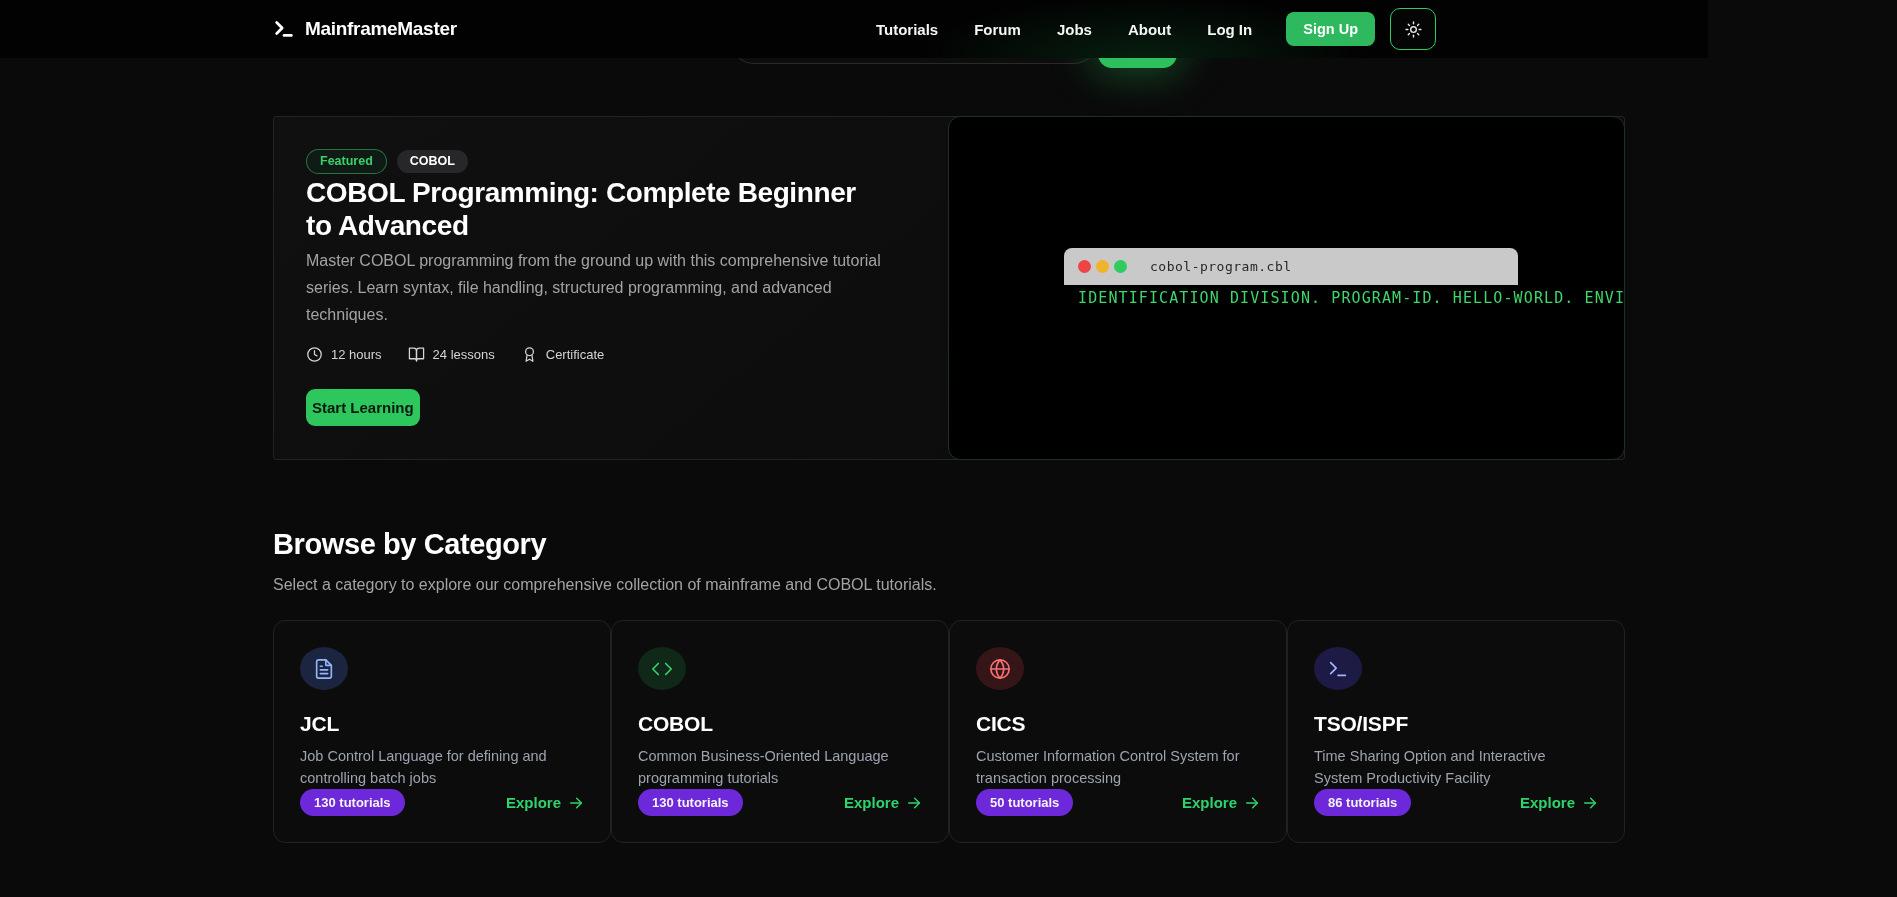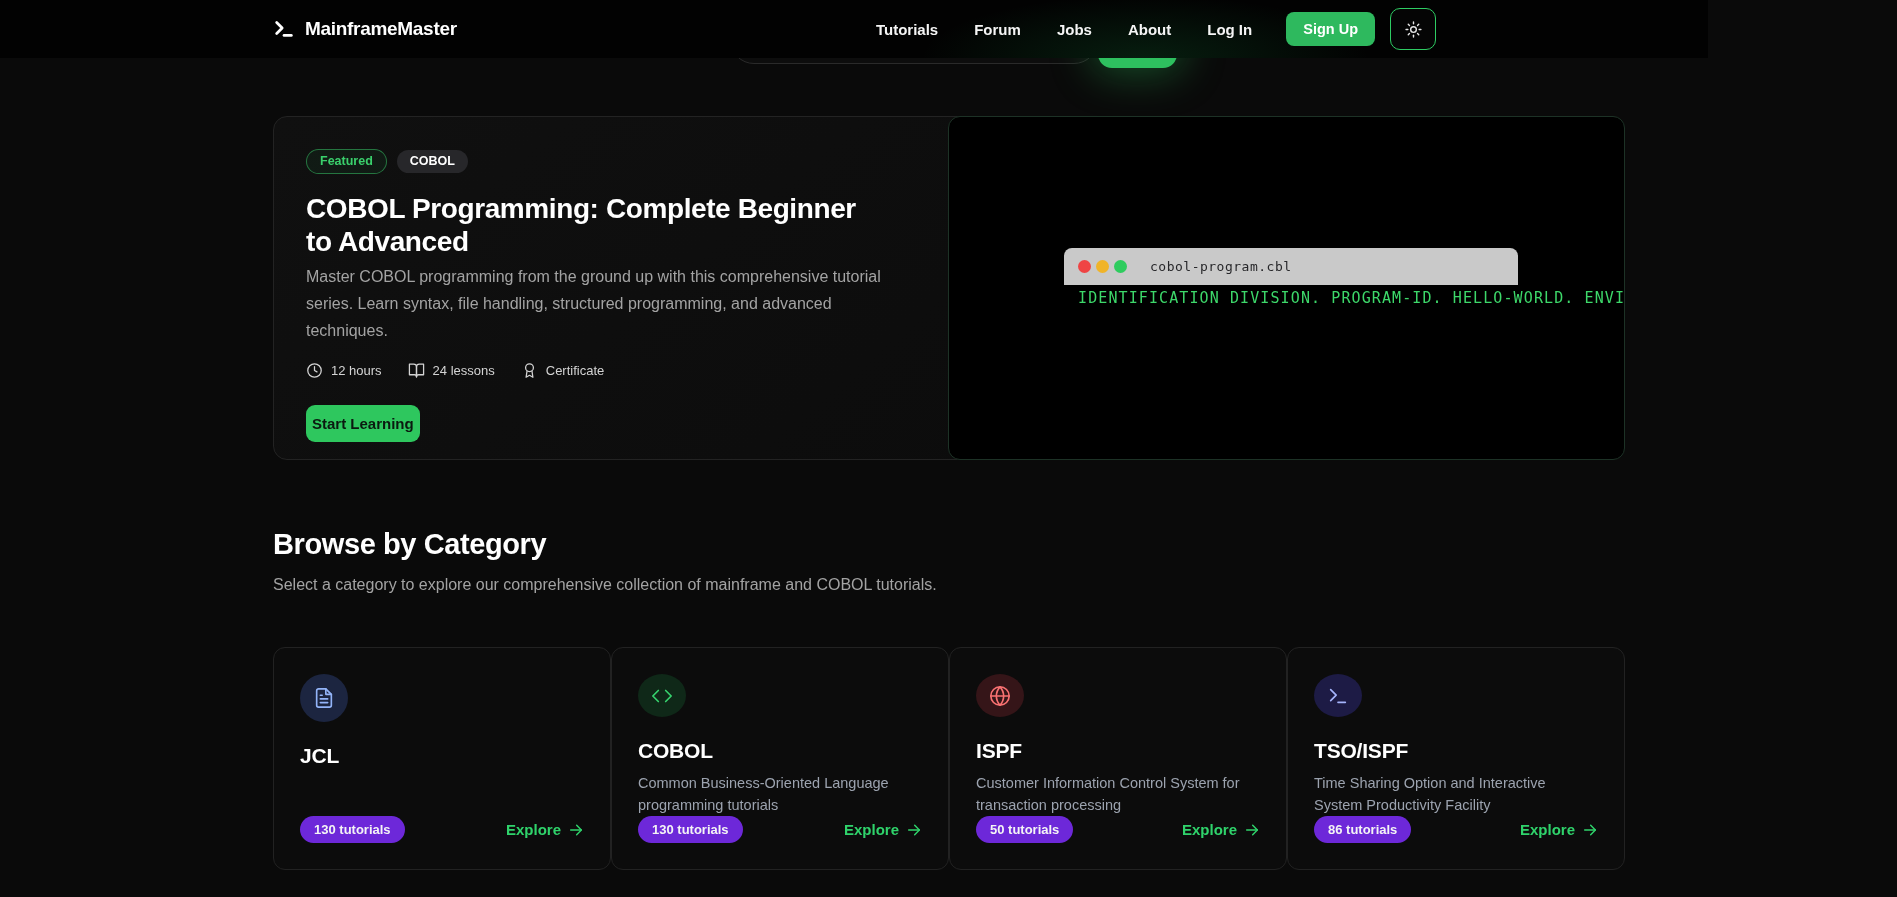--- a/index.html
+++ b/index.html
@@ -29,28 +29,28 @@
             border:none; border-radius:8px; padding:9px 17px; cursor:pointer;
             font-family:inherit; }
   .theme-toggle { margin-left:15px; width:46px; height:42px; border-radius:10px;
                   background:#050505; border:1px solid #2ecc63; display:flex;
                   align-items:center; justify-content:center; cursor:pointer; color:#e5e5e5; }
 
   
   .container { position:absolute; left:273px; top:116px; width:1352px; z-index:2; }
 
   
-  .hero-card { display:flex; height:344px; border:1px solid #232323; border-radius:14px;
+  .hero-card { display:flex; height:344px; border:1px solid #232323; border-radius:3px;
                background:linear-gradient(140deg,#101010,#0a0a0a); }
   .hero-left { flex:1 1 auto; padding:32px; }
   .badges { display:flex; gap:10px; align-items:center; }
   .badge { font-size:12.5px; font-weight:700; padding:4px 13px; border-radius:999px; line-height:15px; }
   .badge-featured { color:#3ad06c; border:1px solid rgba(58,208,108,.5); background:rgba(34,197,94,.06); }
   .badge-topic { color:#ffffff; background:#27272a; }
-  .hero-title { margin-top:18px; font-size:28px; line-height:33px; font-weight:800;
+  .hero-title { margin-top:2px; font-size:28px; line-height:33px; font-weight:800;
                 letter-spacing:-.4px; color:#ffffff; max-width:560px; }
   .hero-desc { margin-top:5px; font-size:16px; line-height:27px; color:#a3a3a3; max-width:615px; }
   .meta-row { margin-top:18px; display:flex; align-items:center; gap:26px; }
   .meta-item { display:flex; align-items:center; gap:8px; font-size:13px; color:#d4d4d4; }
   .meta-item svg { color:#d4d4d4; }
   .cta { margin-top:26px; background:#2ec75e; color:#0b1a10; border:none; border-radius:9px;
          padding:10px 6px; font-size:15px; font-weight:600; cursor:pointer; font-family:inherit; }
 
   
   .hero-right { position:relative; width:677px; flex:0 0 677px; margin:-1px -1px -1px 18px;
@@ -66,21 +66,21 @@
                    font-size:13px; letter-spacing:.5px; color:#27272a; }
   .code-line { position:absolute; left:129px; top:172px; white-space:nowrap;
                font-family:"DejaVu Sans Mono","Liberation Mono",monospace;
                font-size:15px; letter-spacing:1.1px; color:#3dd86a; }
 
   
   .browse-heading { margin-top:68px; font-size:29px; font-weight:800; letter-spacing:-.4px; color:#ffffff; }
   .browse-sub { margin-top:15px; font-size:16px; color:#a3a3a3; }
 
   
-  .cards { margin-top:53px; display:grid; grid-template-columns:repeat(4,1fr); }
+  .cards { margin-top:26px; display:grid; grid-template-columns:repeat(4,1fr); }
   .cat-card { height:223px; background:#0c0c0c; border:1px solid #222222; border-radius:12px;
               padding:26px; cursor:pointer; display:flex; flex-direction:column; }
   .cat-icon { width:48px; height:48px; border-radius:50%; display:flex;
               align-items:center; justify-content:center; }
   .cat-title { margin-top:22px; font-size:21px; font-weight:800; letter-spacing:-.2px; color:#ffffff; }
   .cat-desc { margin-top:10px; font-size:14.5px; line-height:21.5px; color:#9ca3af; max-width:270px; }
   .cat-footer { margin-top:auto; display:flex; align-items:center; justify-content:space-between; }
   .cat-count { background:#6d28d9; color:#f4f4f5; font-size:13px; font-weight:700;
                padding:6px 14px; border-radius:999px; }
   .explore { display:flex; align-items:center; gap:7px; color:#2fd36b; font-size:15px;
@@ -197,20 +197,21 @@
         <div class="cat-icon" style="background-color: rgb(28, 37, 64); color: rgb(147, 180, 248);">
           <svg width="22" height="22" viewBox="0 0 24 24" fill="none" stroke="currentColor" stroke-width="1.8" stroke-linecap="round" stroke-linejoin="round">
               <path d="M14 2H6a2 2 0 0 0-2 2v16a2 2 0 0 0 2 2h12a2 2 0 0 0 2-2V8z"></path>
               <polyline points="14 2 14 8 20 8"></polyline>
               <line x1="16" y1="13" x2="8" y2="13"></line>
               <line x1="16" y1="17" x2="8" y2="17"></line>
               <line x1="10" y1="9" x2="8" y2="9"></line>
             </svg>
         </div>
         <div class="cat-title">JCL</div>
+        <p class="cat-desc">Job Control Language for defining and controlling batch jobs</p>
         <div class="cat-footer">
           <span class="cat-count">130 tutorials</span>
           <a class="explore">
             <span>Explore</span>
             <span style="display:flex;">
               <svg width="16" height="16" viewBox="0 0 24 24" fill="none" stroke="currentColor" stroke-width="2.2" stroke-linecap="round" stroke-linejoin="round">
                   <line x1="4" y1="12" x2="20" y2="12"></line>
                   <polyline points="13 5 20 12 13 19"></polyline>
                 </svg>
             </span>
@@ -242,21 +243,21 @@
       </div>
 
       <div class="cat-card">
         <div class="cat-icon" style="background-color: rgb(53, 21, 24); color: rgb(248, 113, 113);">
           <svg width="22" height="22" viewBox="0 0 24 24" fill="none" stroke="currentColor" stroke-width="1.8" stroke-linecap="round" stroke-linejoin="round">
               <circle cx="12" cy="12" r="10"></circle>
               <line x1="2" y1="12" x2="22" y2="12"></line>
               <path d="M12 2a15.3 15.3 0 0 1 4 10 15.3 15.3 0 0 1-4 10 15.3 15.3 0 0 1-4-10 15.3 15.3 0 0 1 4-10z"></path>
             </svg>
         </div>
-        <div class="cat-title">ISPF</div>
+        <div class="cat-title">CICS</div>
         <p class="cat-desc">Customer Information Control System for transaction processing</p>
         <div class="cat-footer">
           <span class="cat-count">50 tutorials</span>
           <a class="explore">
             <span>Explore</span>
             <span style="display:flex;">
               <svg width="16" height="16" viewBox="0 0 24 24" fill="none" stroke="currentColor" stroke-width="2.2" stroke-linecap="round" stroke-linejoin="round">
                   <line x1="4" y1="12" x2="20" y2="12"></line>
                   <polyline points="13 5 20 12 13 19"></polyline>
                 </svg>

